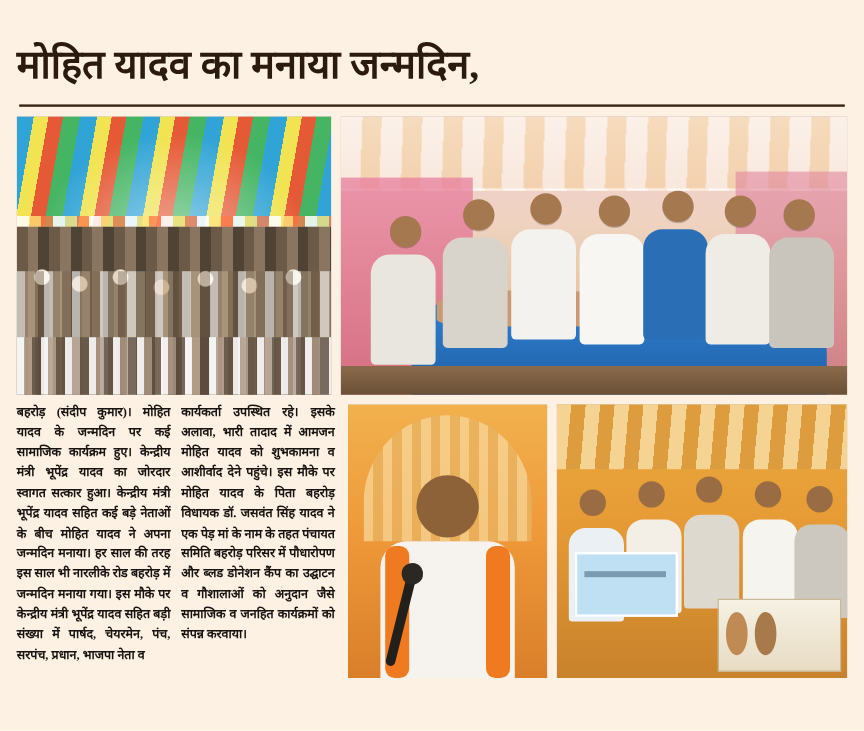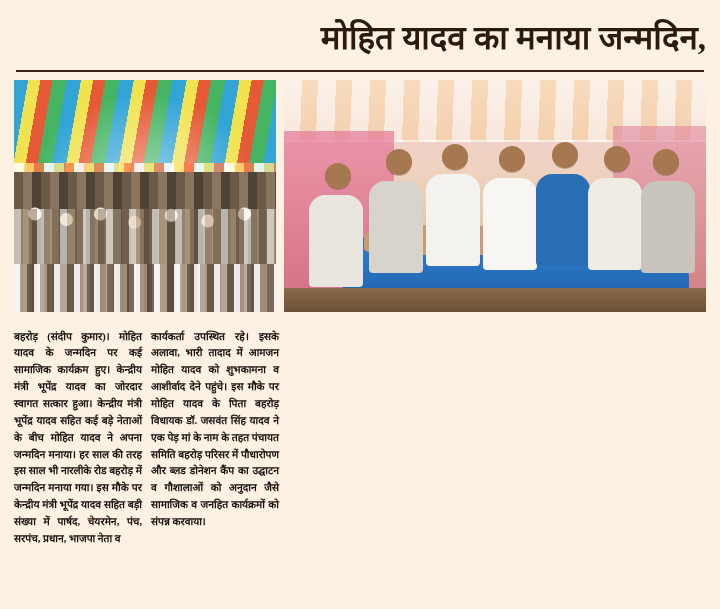--- a/index.html
+++ b/index.html
@@ -16,26 +16,27 @@
   .page {
     position: relative;
     width: 720px;
     height: 609px;
     background: #fdf1e4;
     box-sizing: border-box;
     padding: 12px 14px 10px 14px;
   }
   
   .headline {
-    text-align: right;
+    text-align: left;
     color: #2b1a0e;
     font-family: "Liberation Serif", serif;
     font-weight: bold;
     letter-spacing: 0px;
     padding: 6px 0 4px 0;
+    margin-top: 17px;
   }
   .headline .line {
     font-size: 33px;
     line-height: 1.26;
     white-space: nowrap;
   }
   .rule {
     height: 2px;
     background: #3a2414;
     margin: 6px 2px 8px 2px;
@@ -53,21 +54,20 @@
   }
   .photo-left { width: 262px; }
   .photo-right { flex: 1; }
 
   
   .lower {
     display: flex;
     gap: 8px;
     margin-top: 8px;
     height: 228px;
-    align-items: flex-end;
   }
   .text-cols {
     display: flex;
     gap: 9px;
     width: 268px;
   }
   .col {
     width: 128px;
     font-family: "Liberation Serif", serif;
     font-size: 10.4px;

